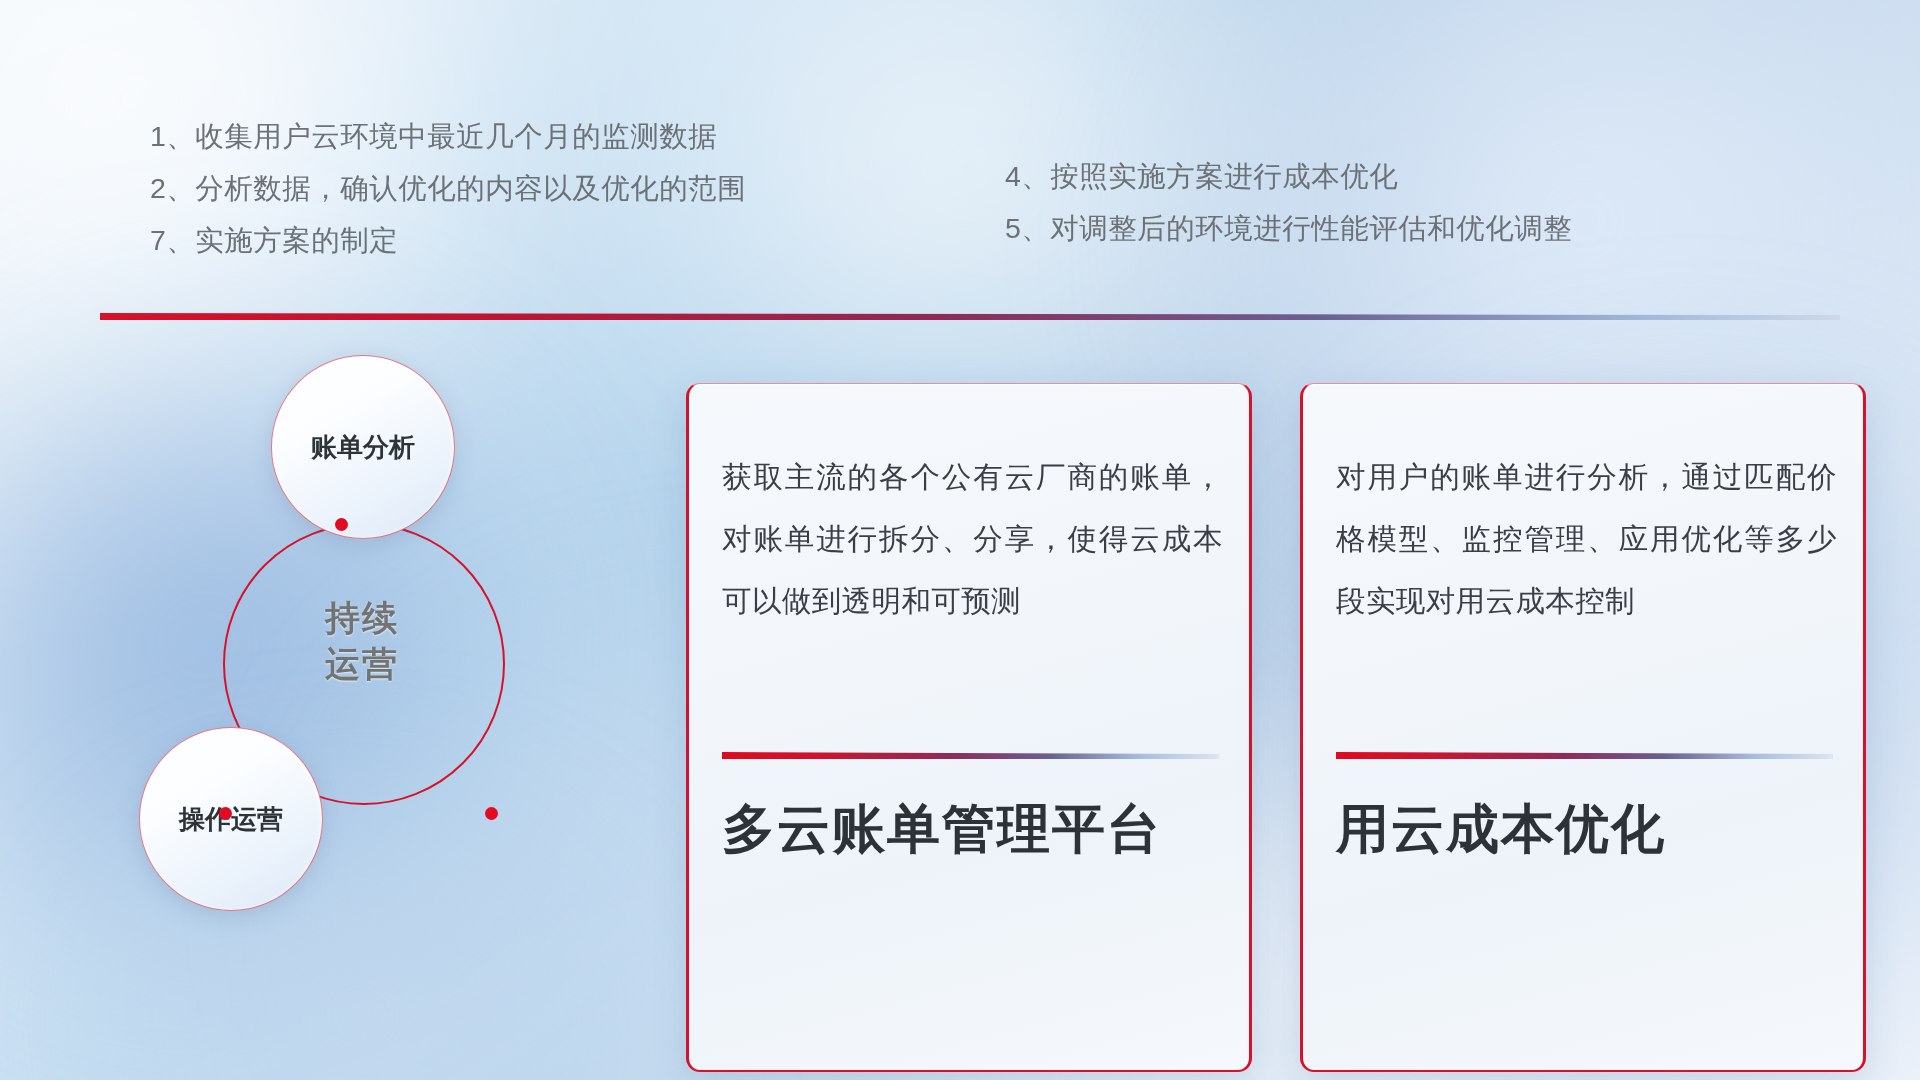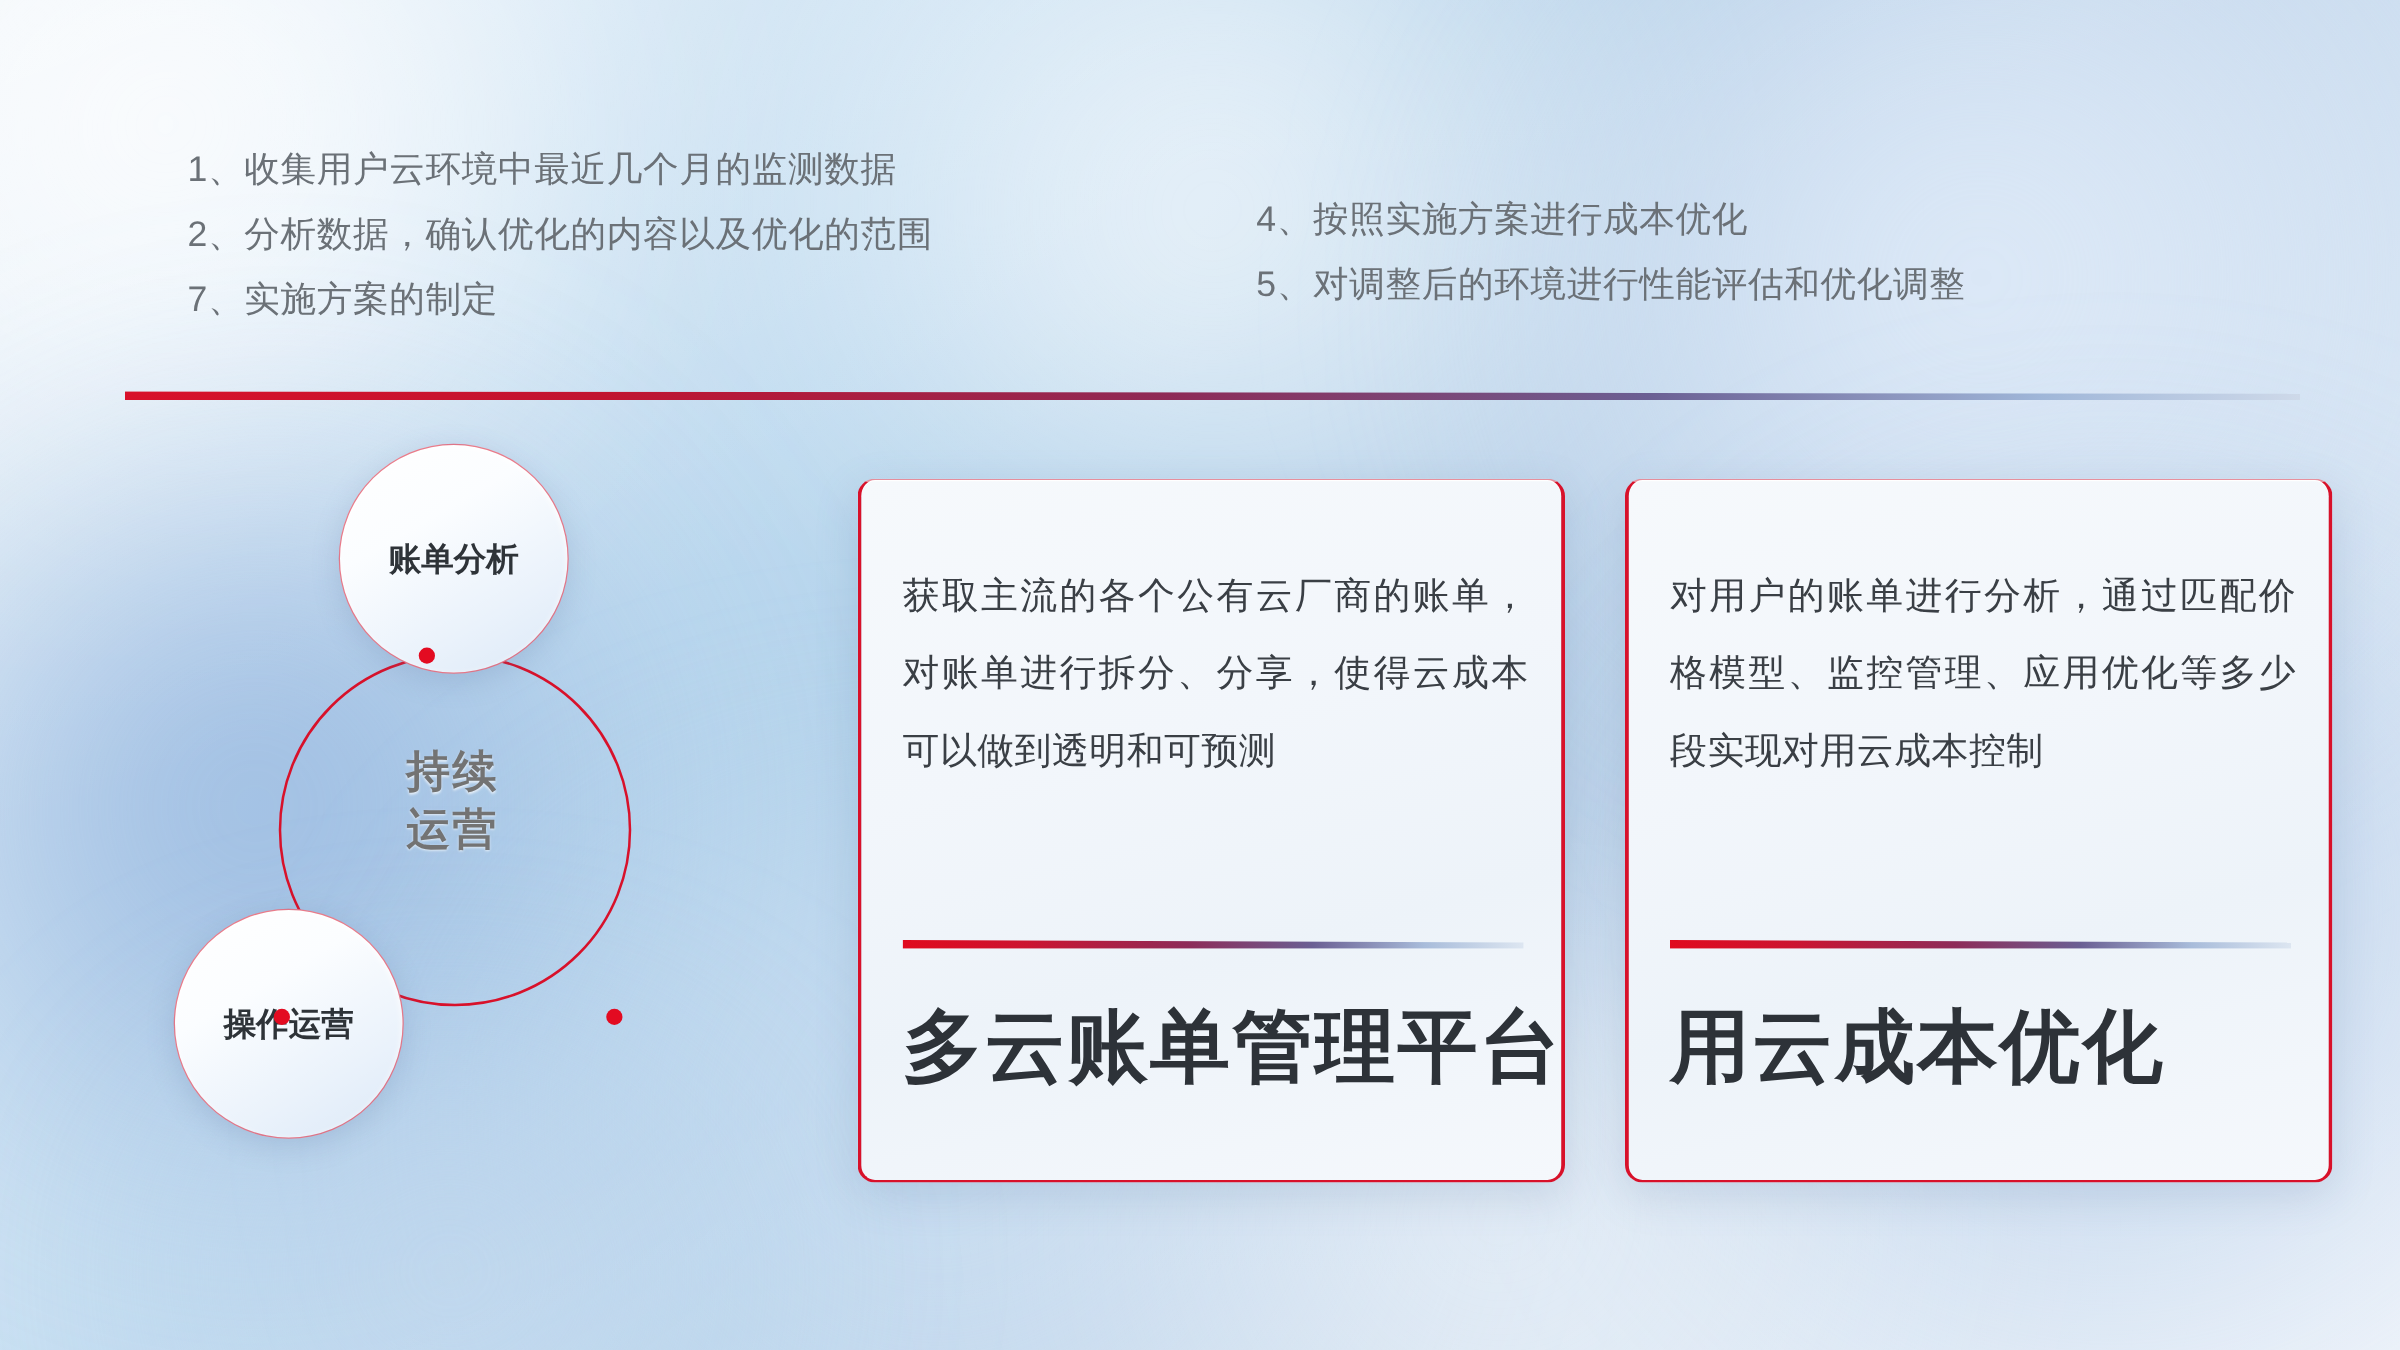--- a/index.html
+++ b/index.html
@@ -80,21 +80,21 @@
   .vd-bl{left:124px;top:452px;}
   .vd-br{left:390px;top:452px;}
   .vcenter{
     position:absolute;left:128px;top:240px;width:278px;text-align:center;
     color:#737373;font-size:35px;font-weight:800;line-height:46px;letter-spacing:2px;
     text-shadow:0 1px 2px rgba(255,255,255,.7);
   }
 
   
   .card{
-    position:absolute;top:383px;width:566px;height:563px;
+    position:absolute;top:383px;width:566px;height:689px;
     border-radius:14px;
     border-left:3px solid #d8112a;
     border-right:3px solid #d8112a;
     border-top:1px solid rgba(216,17,42,.45);
     border-bottom:2px solid #d8112a;
     background:linear-gradient(165deg,#f6f9fc 0%,#f2f6fb 38%,#edf3f9 65%,#f5f8fc 100%);
     box-shadow:0 10px 34px rgba(95,125,165,.20), inset 0 1px 0 rgba(255,255,255,.95);
     box-sizing:border-box;
     overflow:hidden;
   }
@@ -106,21 +106,21 @@
     text-align:justify;text-align-last:left;
     letter-spacing:.4px;
   }
   .card-rule{
     position:absolute;left:33px;right:30px;top:368px;height:7px;
     background:linear-gradient(90deg,#e00a1e 0%,#cc1430 20%,#8d2c59 46%,#6a5f93 66%,#a8bcda 84%,#dde6f1 100%);
     clip-path:polygon(0 0,100% 2px,100% 100%,0 100%);
   }
   .card-title{
     position:absolute;left:33px;top:410px;
-    color:#2d3238;font-size:64px;font-weight:800;letter-spacing:2px;white-space:nowrap;
+    color:#2d3238;font-size:53px;font-weight:800;letter-spacing:2px;white-space:nowrap;
   }
 </style>
 </head>
 <body>
 
 <div id="bg">
   <div class="bgbase"></div>
   <div class="blob b1"></div>
   <div class="blob b2"></div>
   <div class="blob b3"></div>

